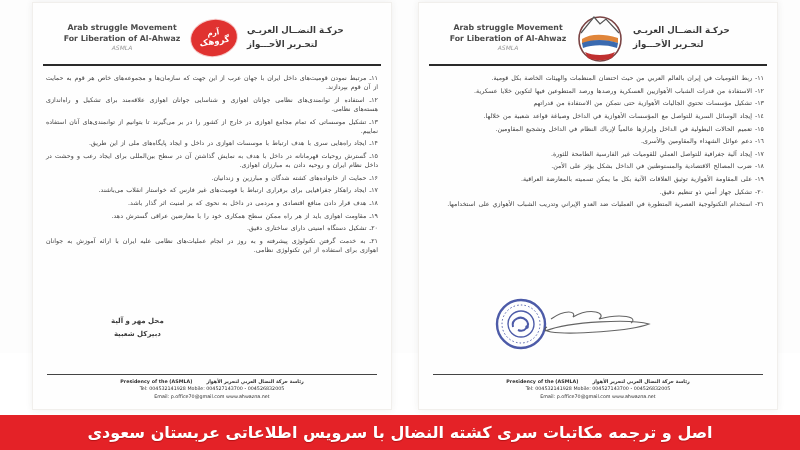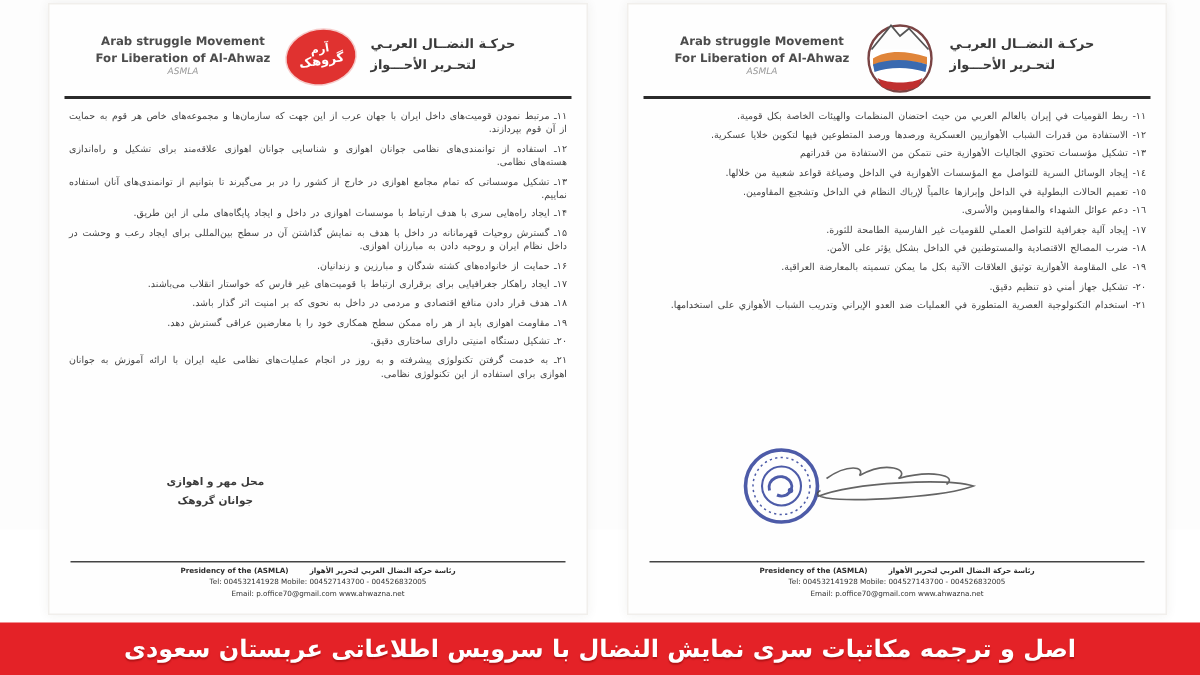--- a/index.html
+++ b/index.html
@@ -88,22 +88,22 @@
         <p class="doc-item">۱۵ـ گسترش روحیات قهرمانانه در داخل با هدف به نمایش گذاشتن آن در سطح بین‌المللی برای ایجاد رعب و وحشت در داخل نظام ایران و روحیه دادن به مبارزان اهوازی.</p>
         <p class="doc-item">۱۶ـ حمایت از خانواده‌های کشته شدگان و مبارزین و زندانیان.</p>
         <p class="doc-item">۱۷ـ ایجاد راهکار جغرافیایی برای برقراری ارتباط با قومیت‌های غیر فارس که خواستار انقلاب می‌باشند.</p>
         <p class="doc-item">۱۸ـ هدف قرار دادن منافع اقتصادی و مردمی در داخل به نحوی که بر امنیت اثر گذار باشد.</p>
         <p class="doc-item">۱۹ـ مقاومت اهوازی باید از هر راه ممکن سطح همکاری خود را با معارضین عراقی گسترش دهد.</p>
         <p class="doc-item">۲۰ـ تشکیل دستگاه امنیتی دارای ساختاری دقیق.</p>
         <p class="doc-item">۲۱ـ به خدمت گرفتن تکنولوژی پیشرفته و به روز در انجام عملیات‌های نظامی علیه ایران با ارائه آموزش به جوانان اهوازی برای استفاده از این تکنولوژی نظامی.</p>
       </div>
 
     <div class="sign-block">
-      <div>محل مهر و اهوازی</div>
-      <div>جوانان گروهک</div>
+      <div>محل مهر و آلية</div>
+      <div>دبیرکل شعبية</div>
     </div>
 
     <div class="page-footer">
       <div class="footer-rule"></div>
       <div class="footer-line">
         <b>Presidency of the (ASMLA)</b><span class="sep"></span><b>رئاسة حركة النضال العربي لتحرير الأهواز</b>
       </div>
       <div class="footer-line">Tel: 004532141928  Mobile: 004527143700 - 004526832005</div>
       <div class="footer-line">Email: p.office70@gmail.com    www.ahwazna.net</div>
     </div>
@@ -165,16 +165,16 @@
       <div class="footer-rule"></div>
       <div class="footer-line">
         <b>Presidency of the (ASMLA)</b><span class="sep"></span><b>رئاسة حركة النضال العربي لتحرير الأهواز</b>
       </div>
       <div class="footer-line">Tel: 004532141928  Mobile: 004527143700 - 004526832005</div>
       <div class="footer-line">Email: p.office70@gmail.com    www.ahwazna.net</div>
     </div>
   </div>
 
   <div class="banner">
-    <span>اصل و ترجمه مکاتبات سری نمایش النضال با سرویس اطلاعاتی عربستان سعودی</span>
+    <span>اصل و ترجمه مکاتبات سری کشته النضال با سرویس اطلاعاتی عربستان سعودی</span>
   </div>
 
 </div>
 
 </body></html>

